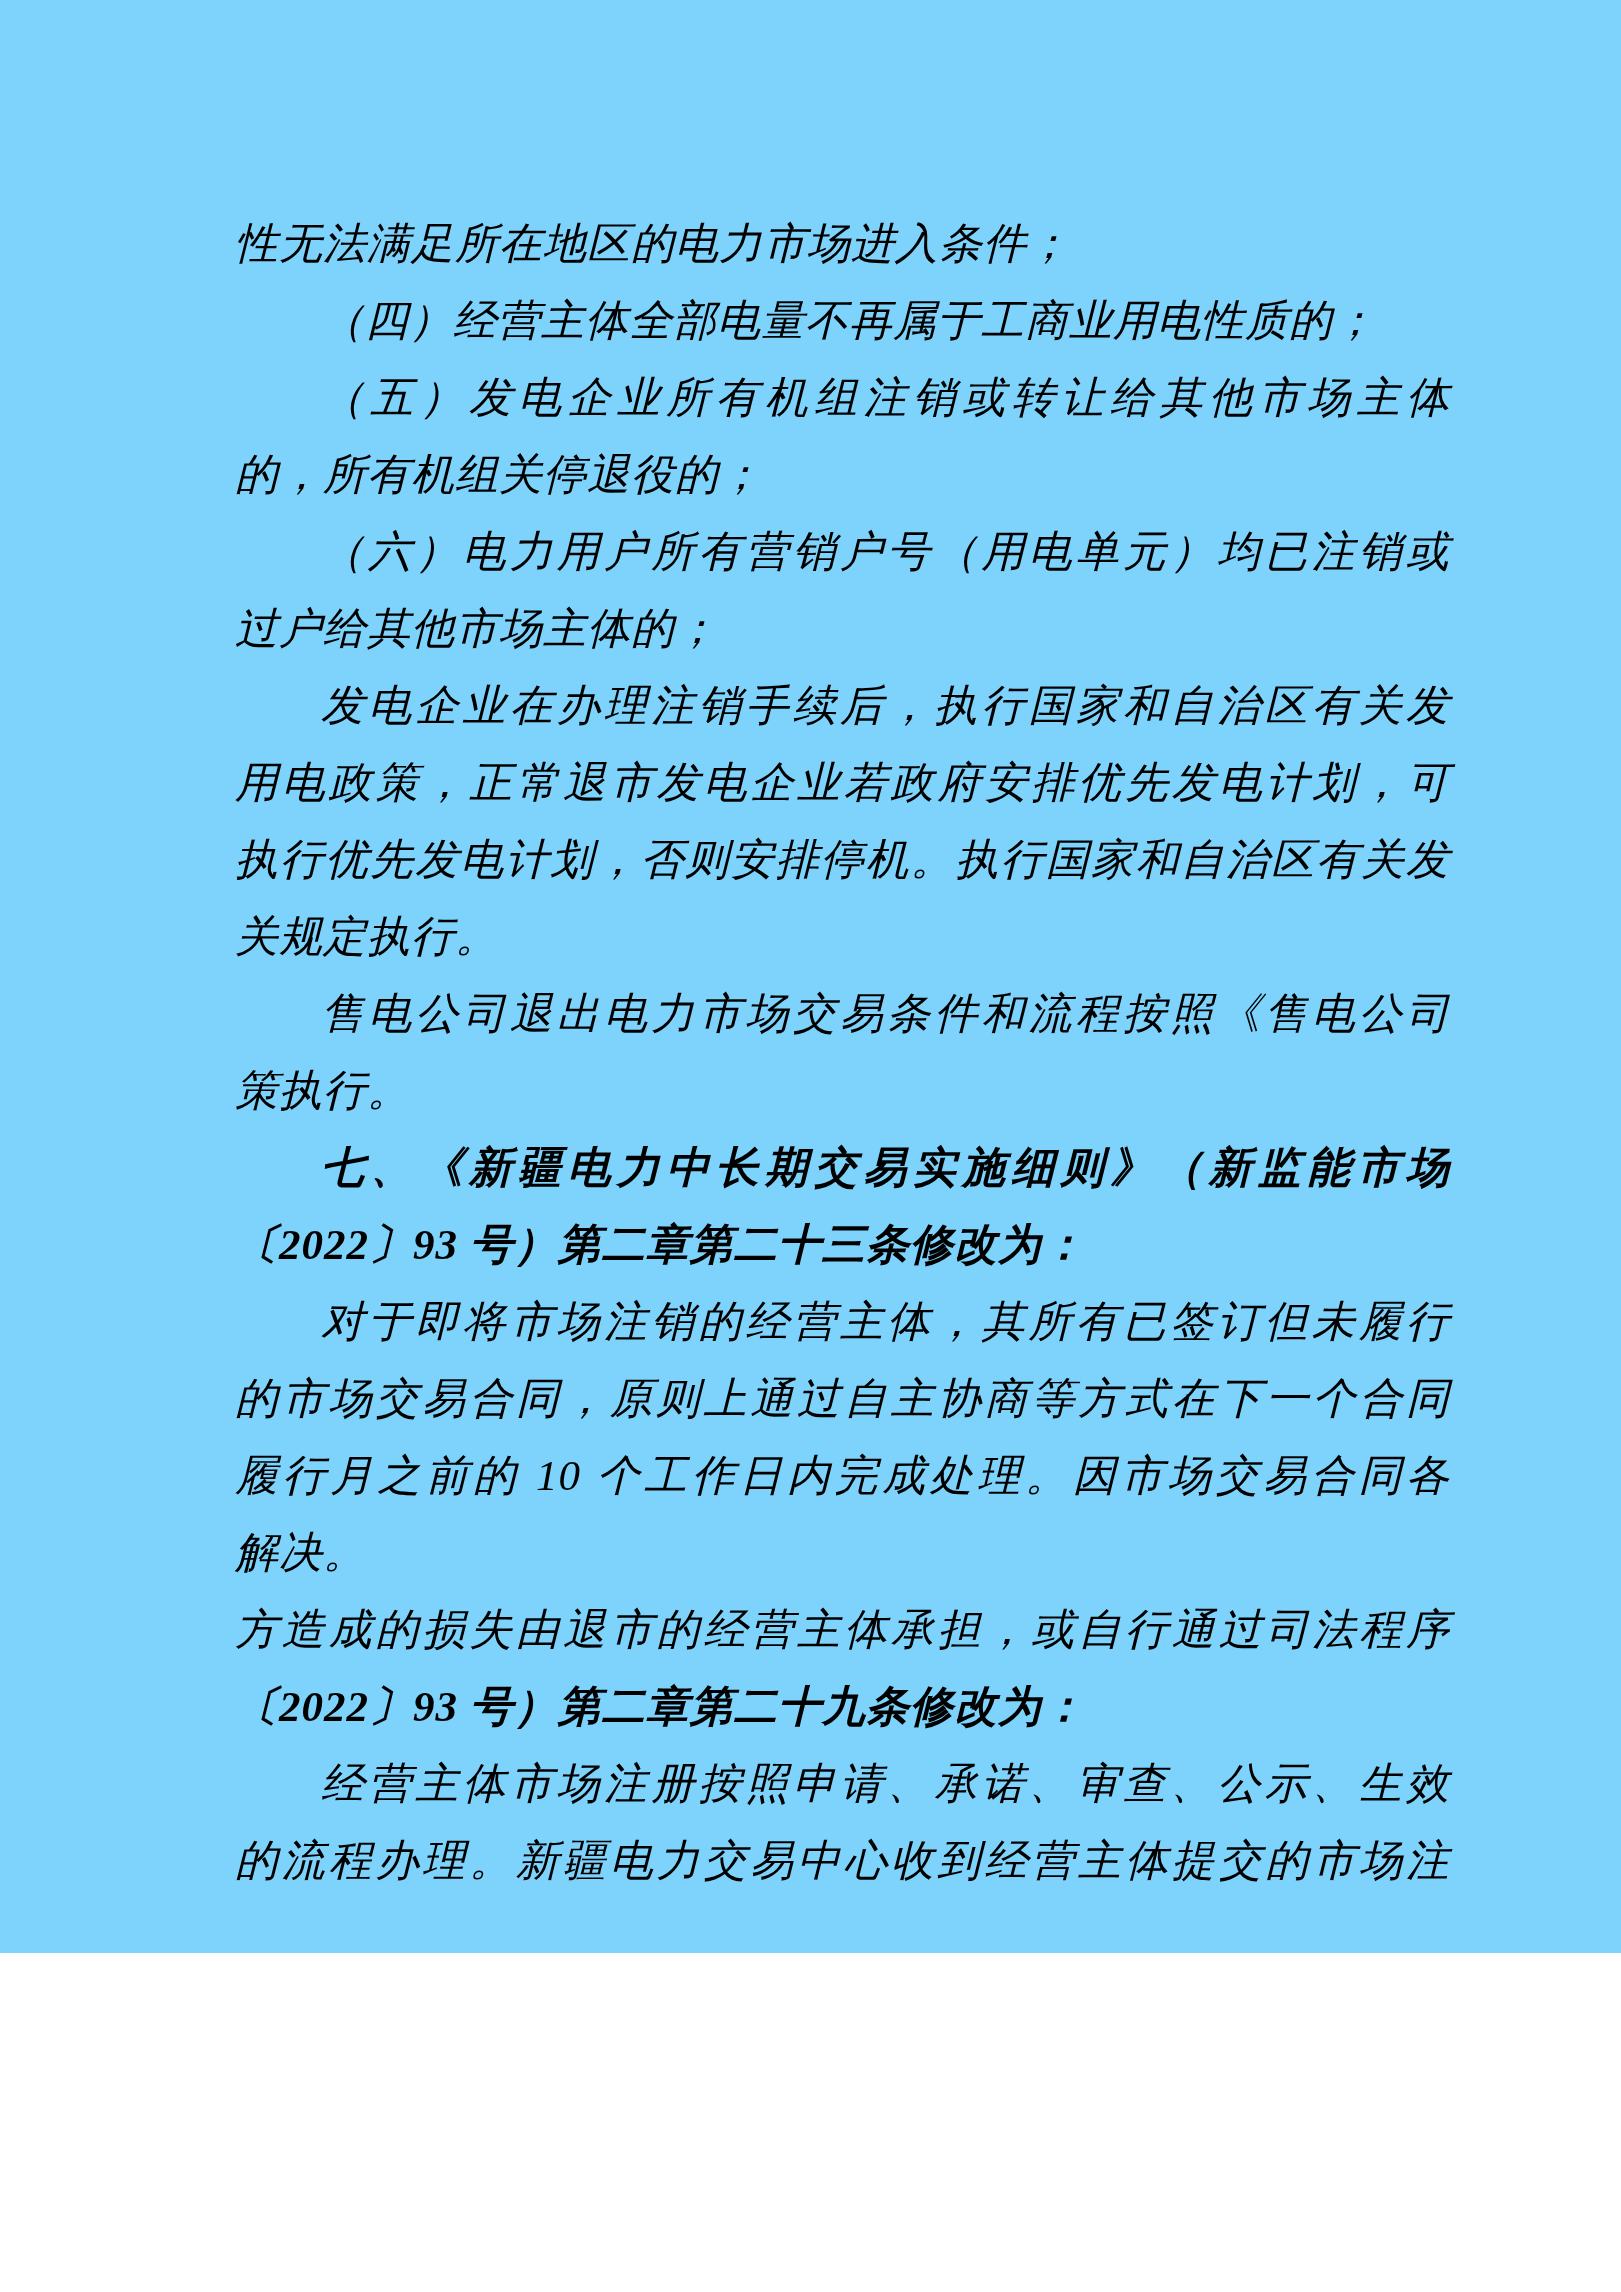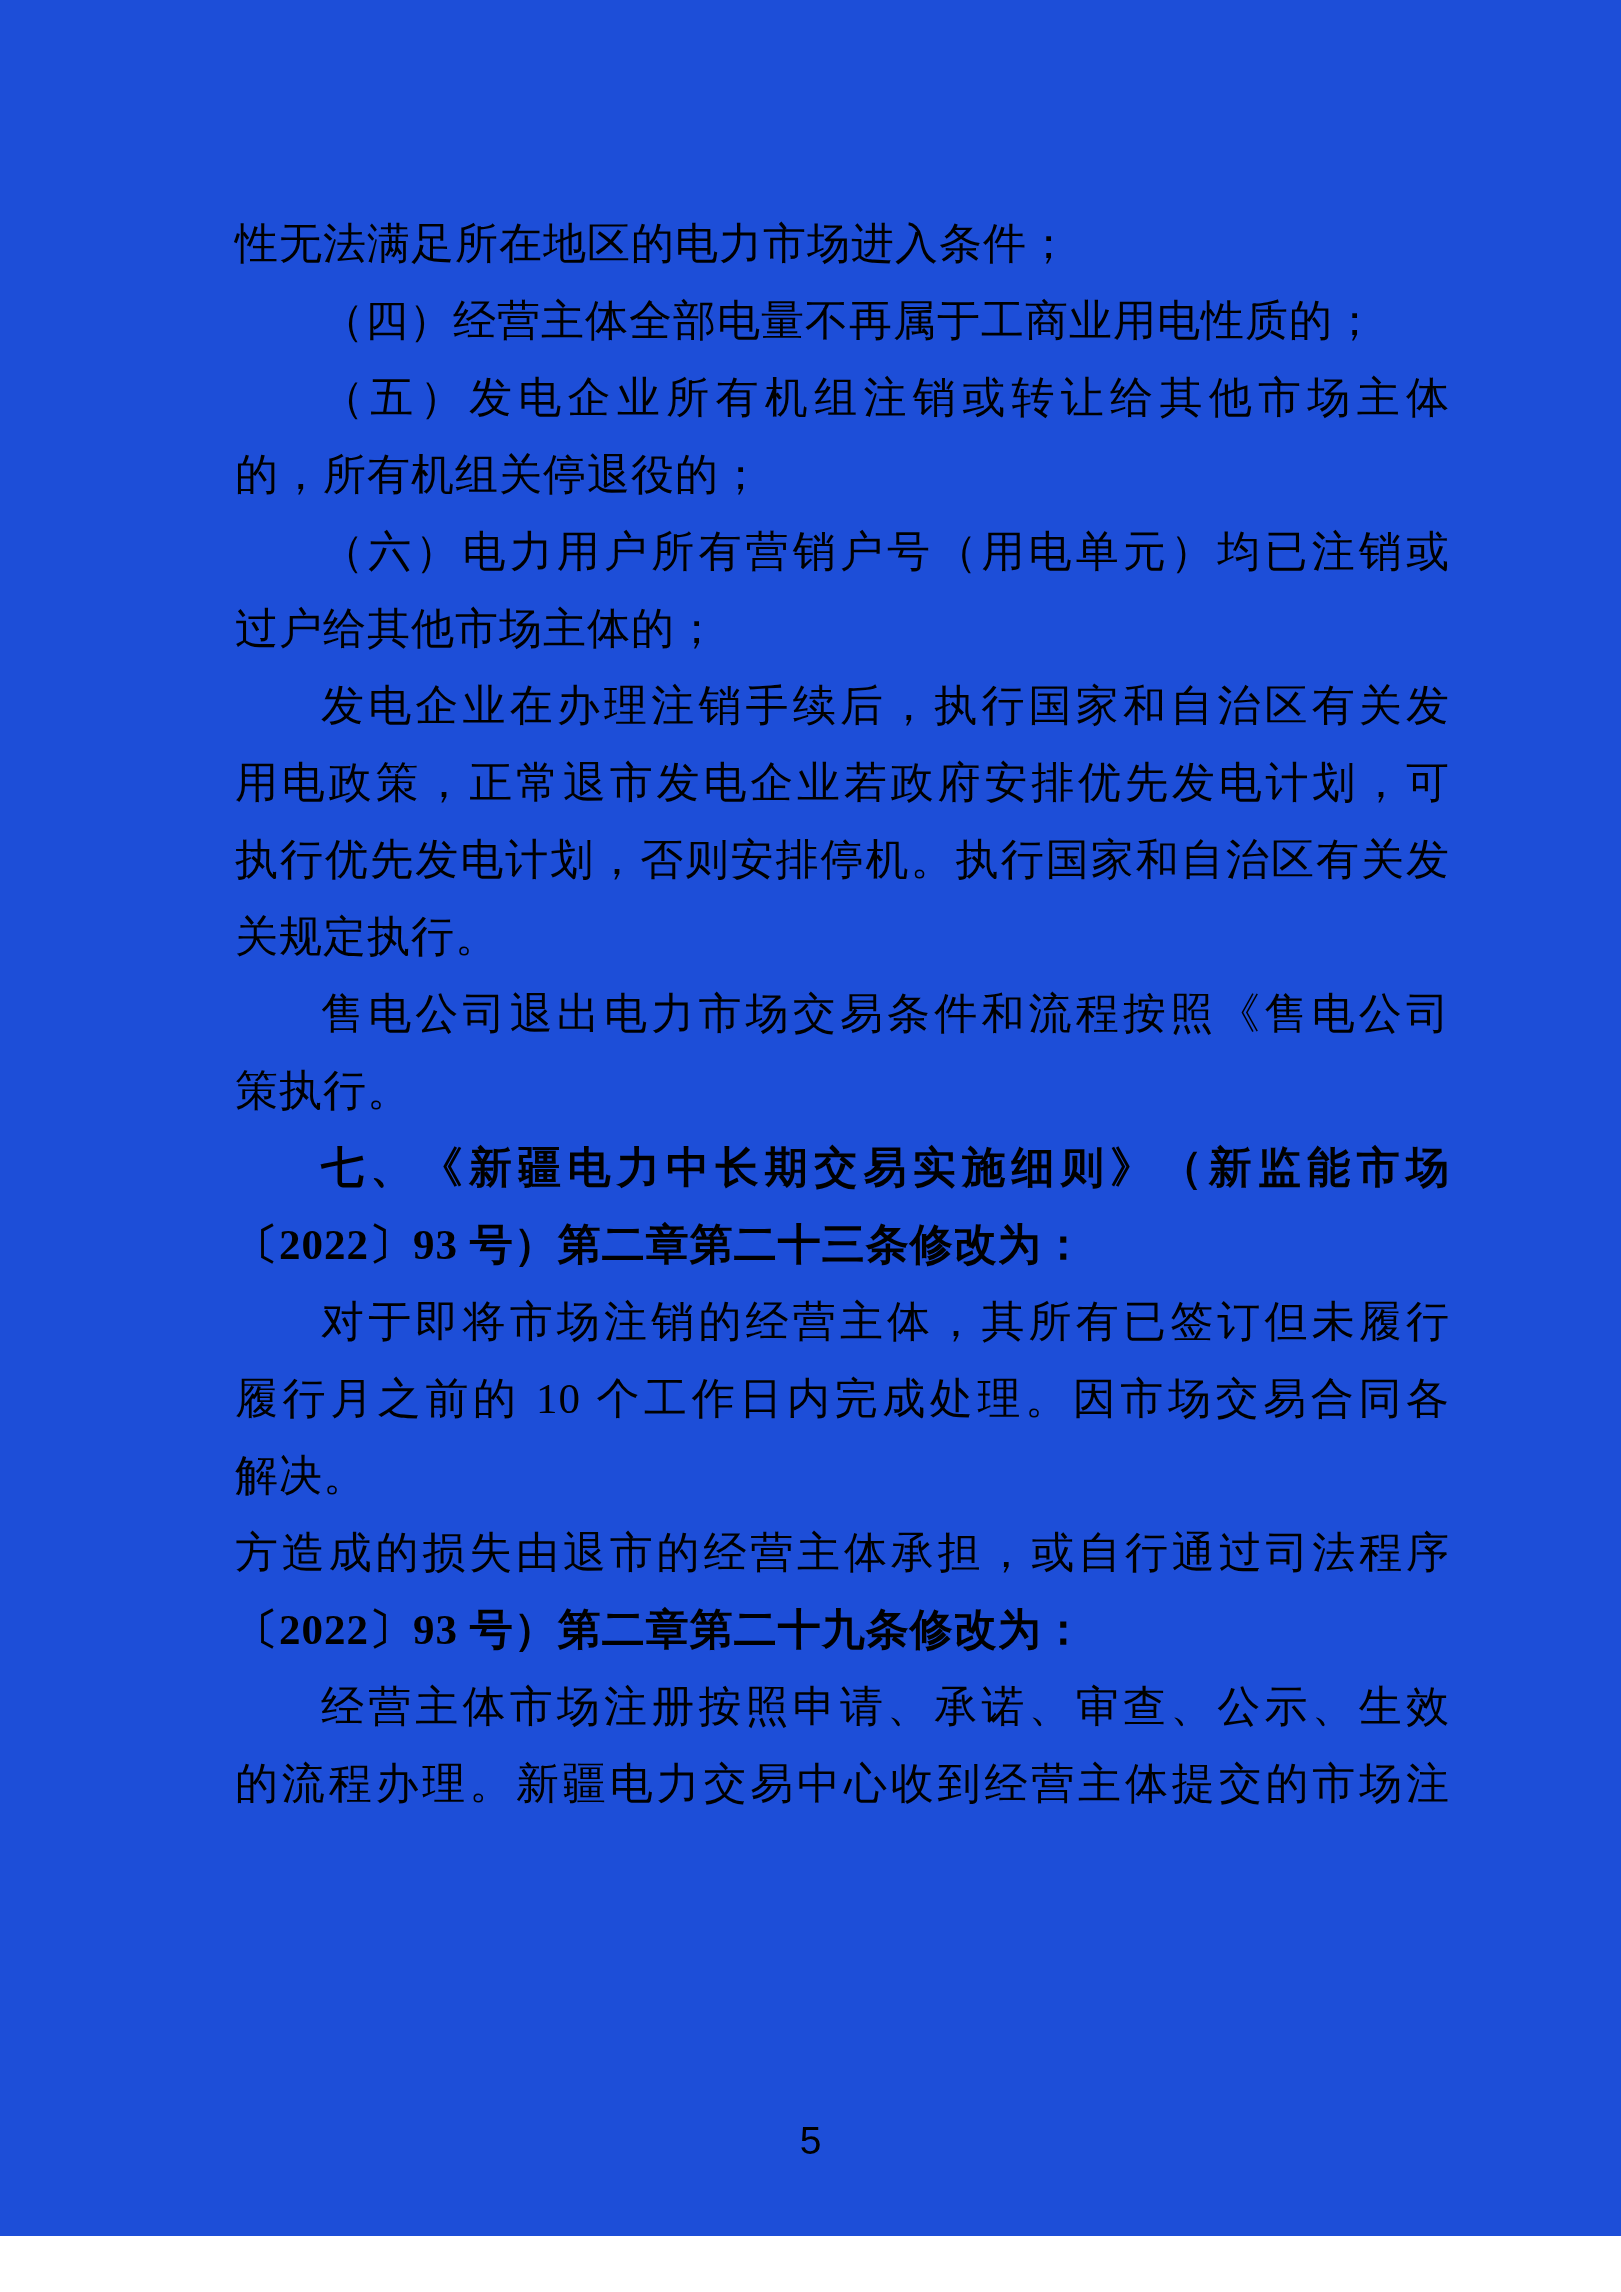--- a/index.html
+++ b/index.html
@@ -3,25 +3,26 @@
 <meta charset="utf-8">
 <style>
   html, body {
     margin: 0;
     padding: 0;
     background: #ffffff;
   }
   .page {
     position: relative;
     width: 1621px;
-    height: 2236px;
-    background: #1d4ed8;
+    height: 1953px;
+    background: #7dd3fc;
     overflow: hidden;
     font-family: "Liberation Serif", "DejaVu Serif", serif;
     color: #000000;
+    font-style: italic;
   }
   .content {
     position: absolute;
     left: 235px;
     top: 205px;
     width: 1215px;
   }
   .line {
     margin: 0;
     padding: 0;
@@ -68,20 +69,21 @@
     <p class="line">过户给其他市场主体的；</p>
     <p class="line indent fill">发电企业在办理注销手续后，执行国家和自治区有关发</p>
     <p class="line fill">用电政策，正常退市发电企业若政府安排优先发电计划，可</p>
     <p class="line fill">执行优先发电计划，否则安排停机。执行国家和自治区有关发</p>
     <p class="line">关规定执行。</p>
     <p class="line indent fill">售电公司退出电力市场交易条件和流程按照《售电公司</p>
     <p class="line">策执行。</p>
     <p class="line indent fill bold">七、《新疆电力中长期交易实施细则》（新监能市场</p>
     <p class="line bold">〔2022〕93 号）第二章第二十三条修改为：</p>
     <p class="line indent fill">对于即将市场注销的经营主体，其所有已签订但未履行</p>
+    <p class="line fill">的市场交易合同，原则上通过自主协商等方式在下一个合同</p>
     <p class="line fill">履行月之前的 10 个工作日内完成处理。因市场交易合同各</p>
     <p class="line">解决。</p>
     <p class="line fill">方造成的损失由退市的经营主体承担，或自行通过司法程序</p>
     <p class="line bold">〔2022〕93 号）第二章第二十九条修改为：</p>
     <p class="line indent fill">经营主体市场注册按照申请、承诺、审查、公示、生效</p>
     <p class="line fill">的流程办理。新疆电力交易中心收到经营主体提交的市场注</p>
   </div>
   <div class="footer">
     <span class="pagenum">5</span>
   </div>

